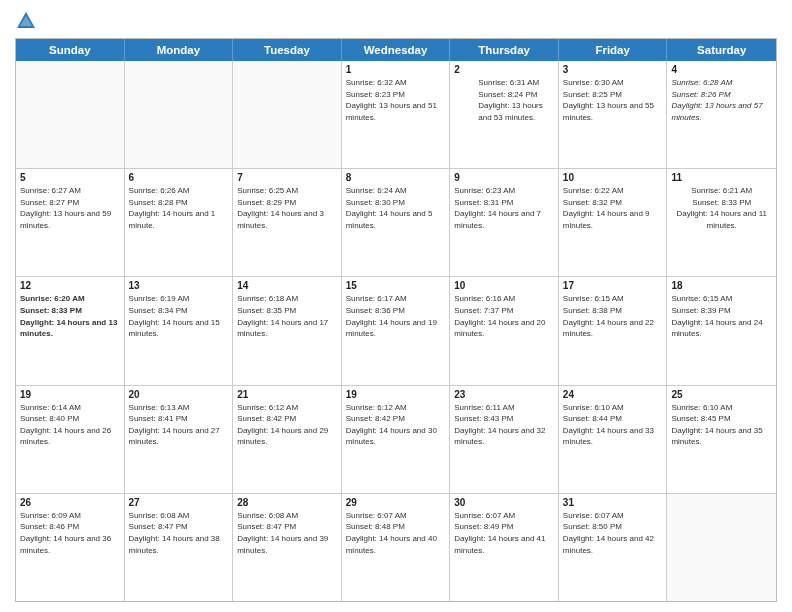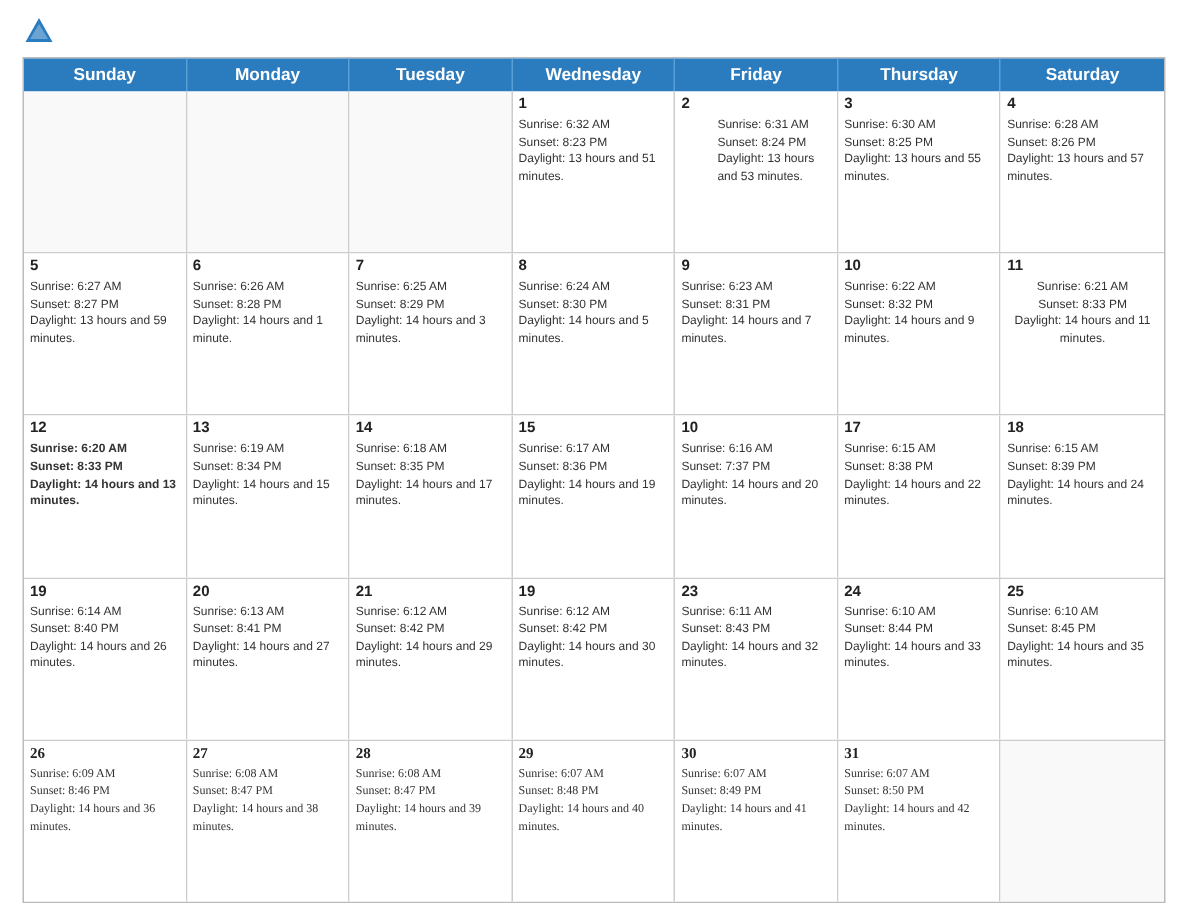--- a/index.html
+++ b/index.html
@@ -83,21 +83,21 @@
       flex: 1;
       display: flex;
       flex-direction: column;
     }
     .cal-row {
       display: grid;
       grid-template-columns: repeat(7, 1fr);
       flex: 1;
       border-bottom: 1px solid #ccc;
     }
-    .cal-row:last-child { border-bottom: none; font-family: Liberation Serif, serif; }
+    .cal-row:last-child { border-bottom: none; }
     .cal-cell {
       border-right: 1px solid #ccc;
       padding: 3px 4px;
       font-size: 8.5px;
       color: #333;
       vertical-align: top;
       background: #fff;
     }
     .cal-cell:last-child { border-right: none; }
     .cal-cell.empty { background: #f9f9f9; }
@@ -133,22 +133,22 @@
       <div class="title-location"></div>
     </div>
   </div>
 
   <div class="calendar">
     <div class="cal-header">
     <div class="cal-header-cell">Sunday</div>
         <div class="cal-header-cell">Monday</div>
         <div class="cal-header-cell">Tuesday</div>
         <div class="cal-header-cell">Wednesday</div>
+        <div class="cal-header-cell">Thursday</div>
         <div class="cal-header-cell">Friday</div>
-        <div class="cal-header-cell">Thursday</div>
         <div class="cal-header-cell">Saturday</div>
       </div>
     <div class="cal-body">
     <div class="cal-row">
           <div class="cal-cell empty"></div>
           <div class="cal-cell empty"></div>
           <div class="cal-cell empty"></div>
           <div class="cal-cell">
             <div class="day-num">1</div>
             <div class="day-info" style="white-space: pre-line;">Sunrise: 6:32 AM
@@ -162,21 +162,21 @@
 Daylight: 13 hours and 53 minutes.</div>
           </div>
           <div class="cal-cell">
             <div class="day-num">3</div>
             <div class="day-info" style="white-space: pre-line;">Sunrise: 6:30 AM
 Sunset: 8:25 PM
 Daylight: 13 hours and 55 minutes.</div>
           </div>
           <div class="cal-cell">
             <div class="day-num">4</div>
-            <div class="day-info" style="white-space: pre-line;">Sunrise: 6:28 AM
+            <div class="day-info" style="white-space: pre-line; font-style: italic;">Sunrise: 6:28 AM
 Sunset: 8:26 PM
 Daylight: 13 hours and 57 minutes.</div>
           </div>
         </div>
         <div class="cal-row">
           <div class="cal-cell">
             <div class="day-num">5</div>
             <div class="day-info" style="white-space: pre-line;">Sunrise: 6:27 AM
 Sunset: 8:27 PM
 Daylight: 13 hours and 59 minutes.</div>

